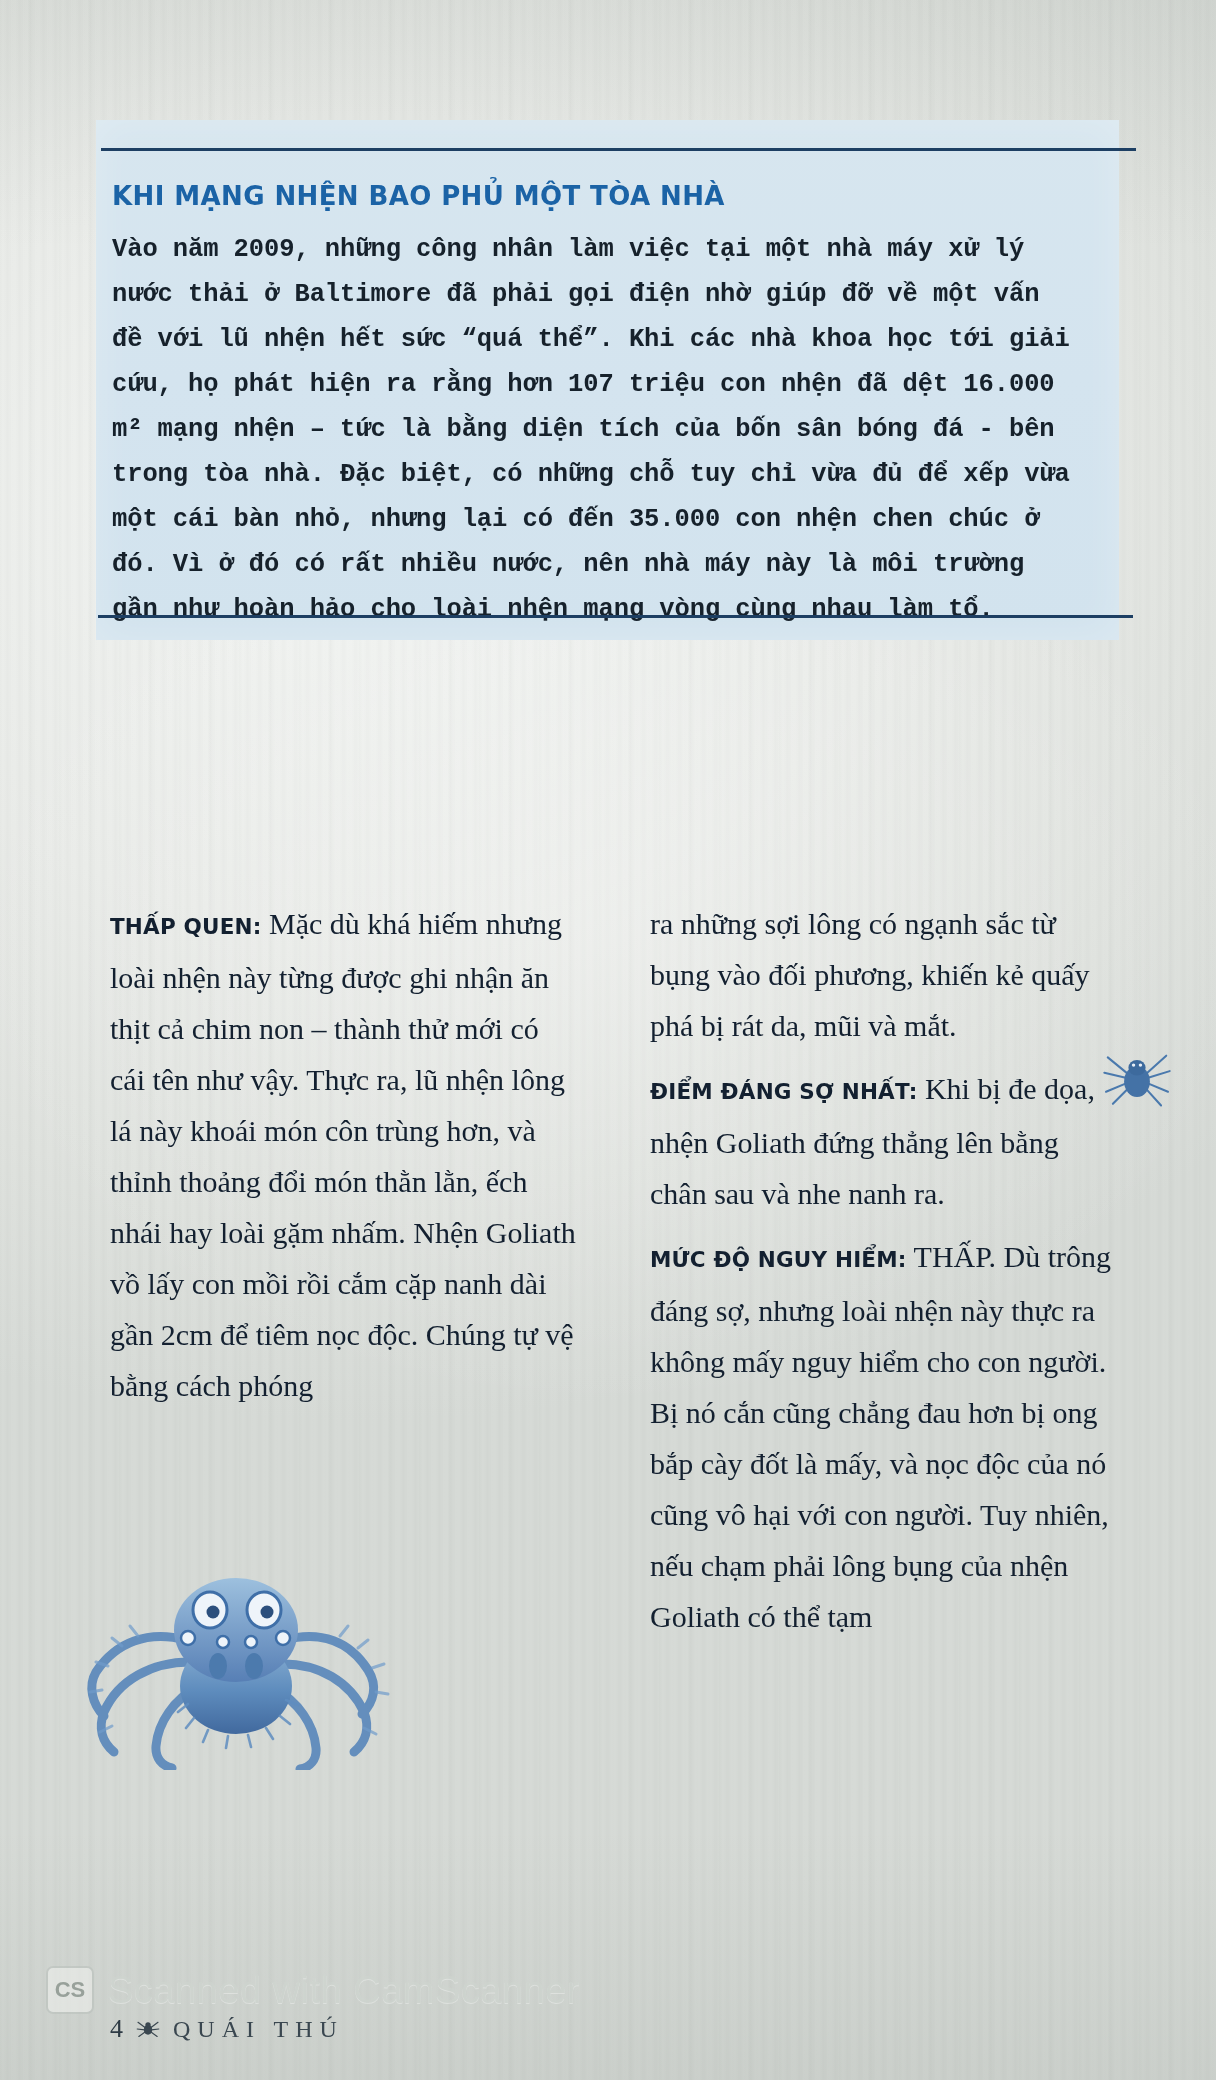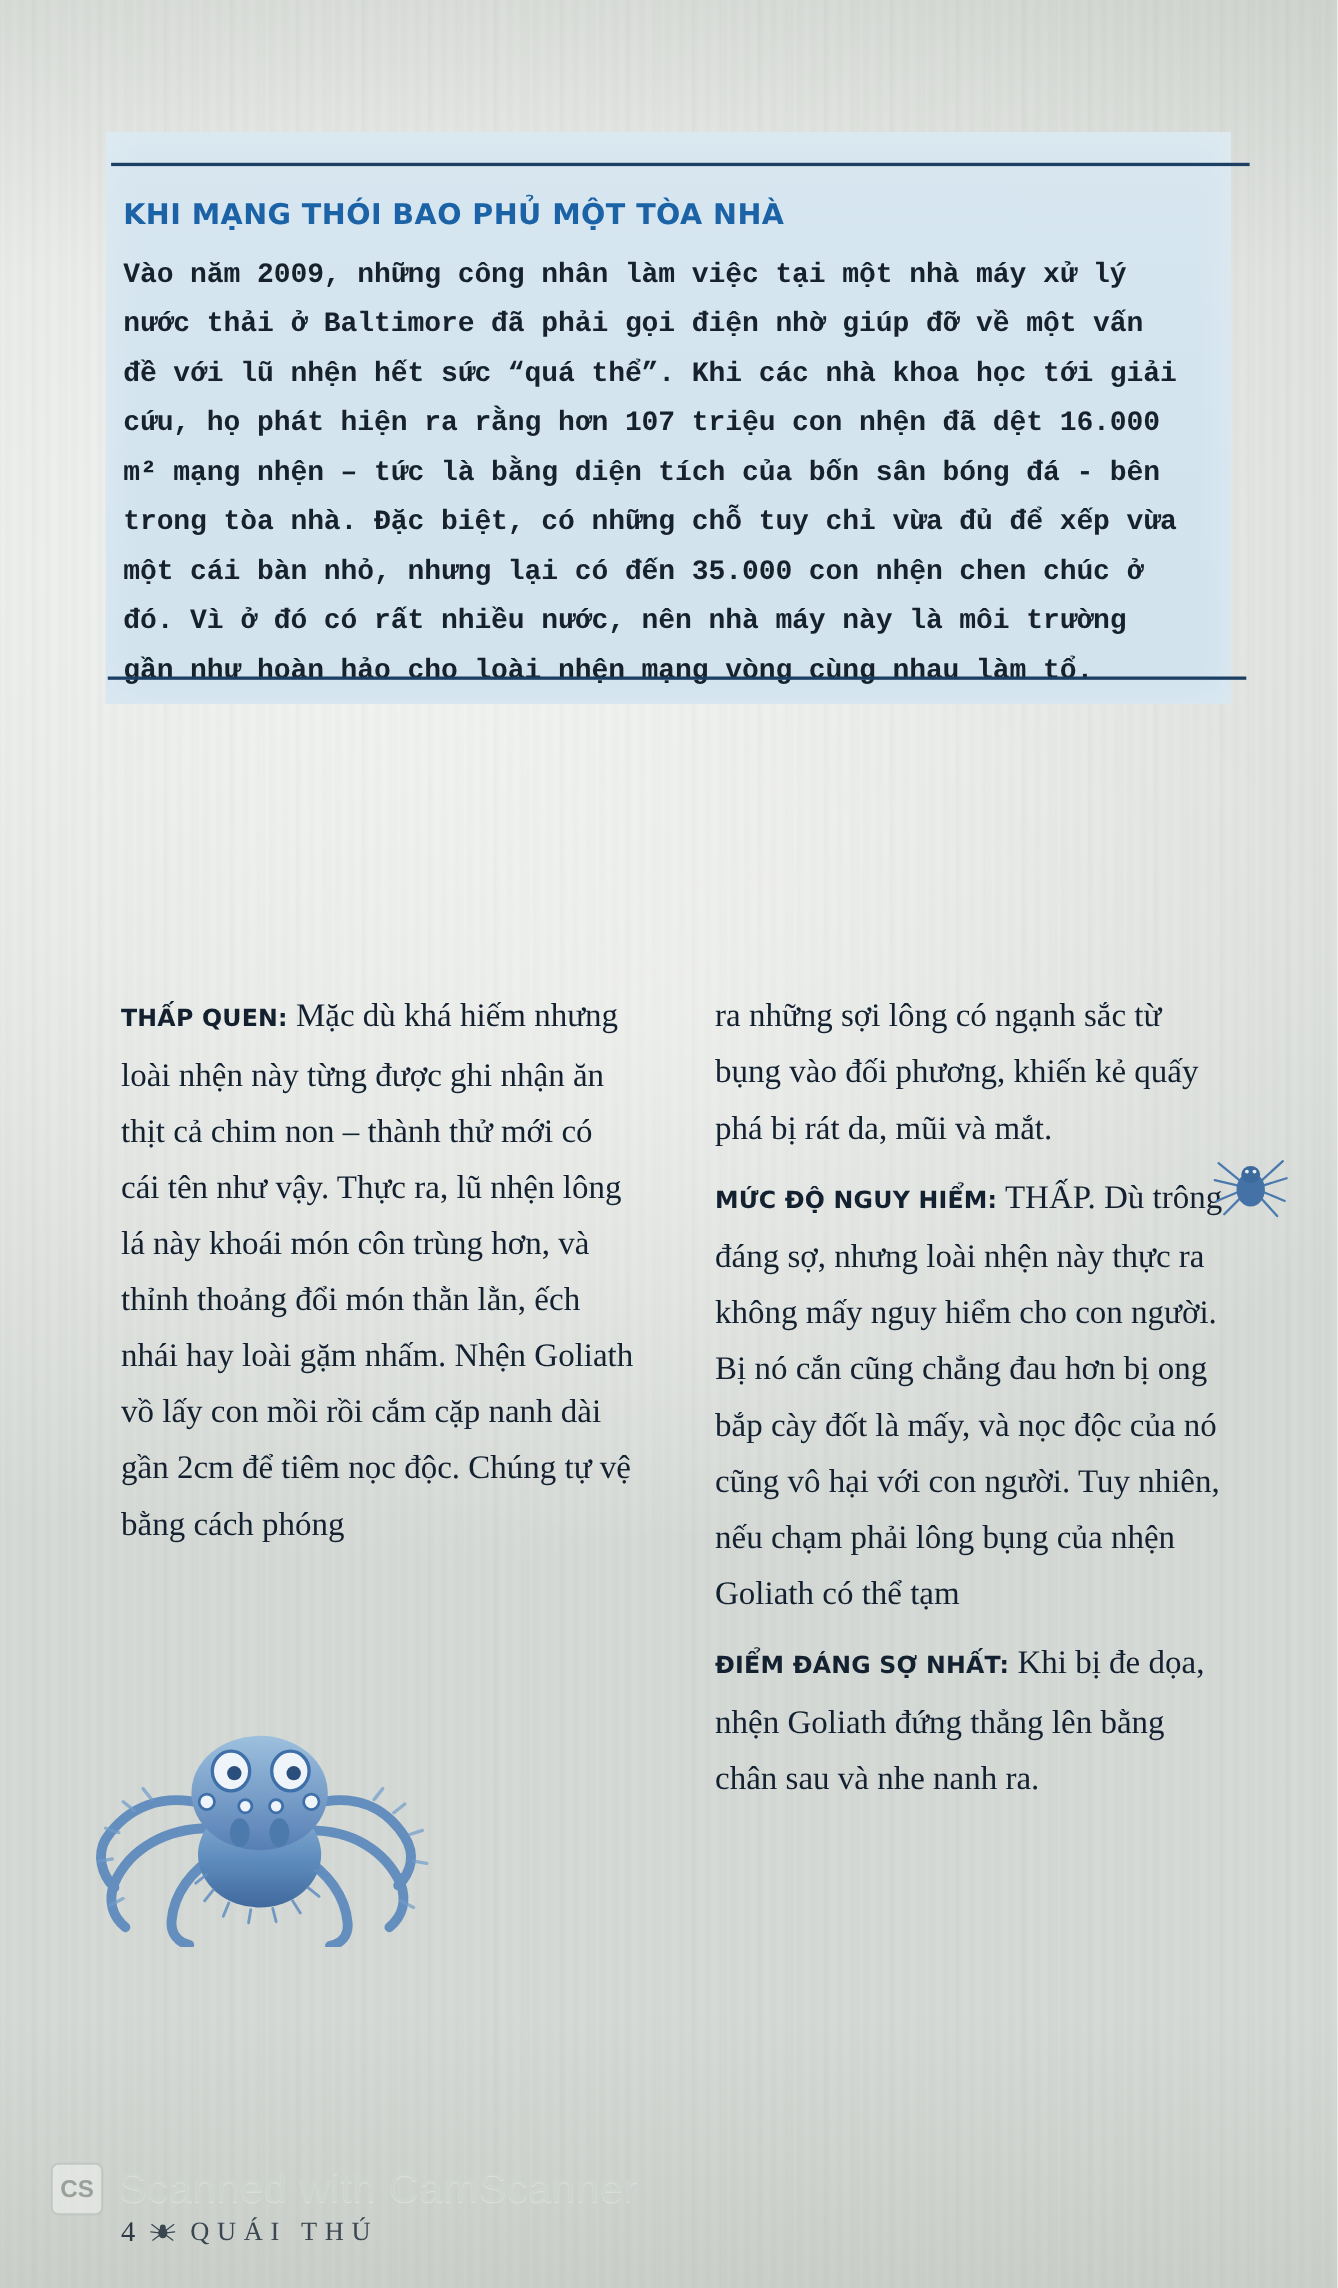--- a/index.html
+++ b/index.html
@@ -209,42 +209,42 @@
 </head>
 <body>
 
 <div class="page">
 
   <div class="content">
 
     <div class="callout">
       <div class="callout-inner">
         <div class="rule top"></div>
-        <div class="callout-title">KHI MẠNG THÓI BAO PHỦ MỘT TÒA NHÀ</div>
+        <div class="callout-title">KHI MẠNG NHỆN BAO PHỦ MỘT TÒA NHÀ</div>
         <div class="callout-body">Vào năm 2009, những công nhân làm việc tại một nhà máy xử lý nước thải ở Baltimore đã phải gọi điện nhờ giúp đỡ về một vấn đề với lũ nhện hết sức “quá thể”. Khi các nhà khoa học tới giải cứu, họ phát hiện ra rằng hơn 107 triệu con nhện đã dệt 16.000 m² mạng nhện – tức là bằng diện tích của bốn sân bóng đá - bên trong tòa nhà. Đặc biệt, có những chỗ tuy chỉ vừa đủ để xếp vừa một cái bàn nhỏ, nhưng lại có đến 35.000 con nhện chen chúc ở đó. Vì ở đó có rất nhiều nước, nên nhà máy này là môi trường gần như hoàn hảo cho loài nhện mạng vòng cùng nhau làm tổ.</div>
       </div>
       <div class="rule bottom" style="position:absolute; left:5px; bottom:22px;"></div>
     </div>
 
     <div class="columns">
 
       <div class="col left">
         <p class="para">
           <span class="wrap-spider" style="float:left; width:0; height:0;"></span>
           <span class="lbl">THẤP QUEN:</span><span> Mặc dù khá hiếm nhưng loài nhện này từng được ghi nhận ăn thịt cả chim non – thành thử mới có cái tên như vậy. Thực ra, lũ nhện lông lá này khoái món côn trùng hơn, và thỉnh thoảng đổi món thằn lằn, ếch nhái hay loài gặm nhấm. Nhện Goliath vồ lấy con mồi rồi cắm cặp nanh dài gần 2cm để tiêm nọc độc. Chúng tự vệ bằng cách phóng</span>
         </p>
       </div>
 
       <div class="col right">
         <p class="para">ra những sợi lông có ngạnh sắc từ bụng vào đối phương, khiến kẻ quấy phá bị rát da, mũi và mắt.</p>
         <p class="para">
-          <span class="lbl">MỨC ĐỘ NGUY HIỂM:</span><span> THẤP. Dù trông đáng sợ, nhưng loài nhện này thực ra không mấy nguy hiểm cho con người. Bị nó cắn cũng chẳng đau hơn bị ong bắp cày đốt là mấy, và nọc độc của nó cũng vô hại với con người. Tuy nhiên, nếu chạm phải lông bụng của nhện Goliath có thể tạm</span>
+          <span class="lbl">ĐIỂM ĐÁNG SỢ NHẤT:</span><span> Khi bị đe dọa, nhện Goliath đứng thẳng lên bằng chân sau và nhe nanh ra.</span>
         </p>
         <p class="para">
-          <span class="lbl">ĐIỂM ĐÁNG SỢ NHẤT:</span><span> Khi bị đe dọa, nhện Goliath đứng thẳng lên bằng chân sau và nhe nanh ra.</span>
+          <span class="lbl">MỨC ĐỘ NGUY HIỂM:</span><span> THẤP. Dù trông đáng sợ, nhưng loài nhện này thực ra không mấy nguy hiểm cho con người. Bị nó cắn cũng chẳng đau hơn bị ong bắp cày đốt là mấy, và nọc độc của nó cũng vô hại với con người. Tuy nhiên, nếu chạm phải lông bụng của nhện Goliath có thể tạm</span>
         </p>
       </div>
     </div>
 
     <svg class="spider-small" viewBox="0 0 100 100">
       <g stroke="#4a79ad" stroke-width="2.4" fill="none" stroke-linecap="round">
         <path d="M38 44 L16 26 M38 50 L12 44 M38 56 L14 66 M40 62 L22 80"></path>
         <path d="M62 44 L84 24 M62 50 L88 42 M62 56 L86 66 M60 62 L78 82"></path>
       </g>
       <ellipse cx="50" cy="54" rx="15" ry="18" fill="#4472a6"></ellipse>

